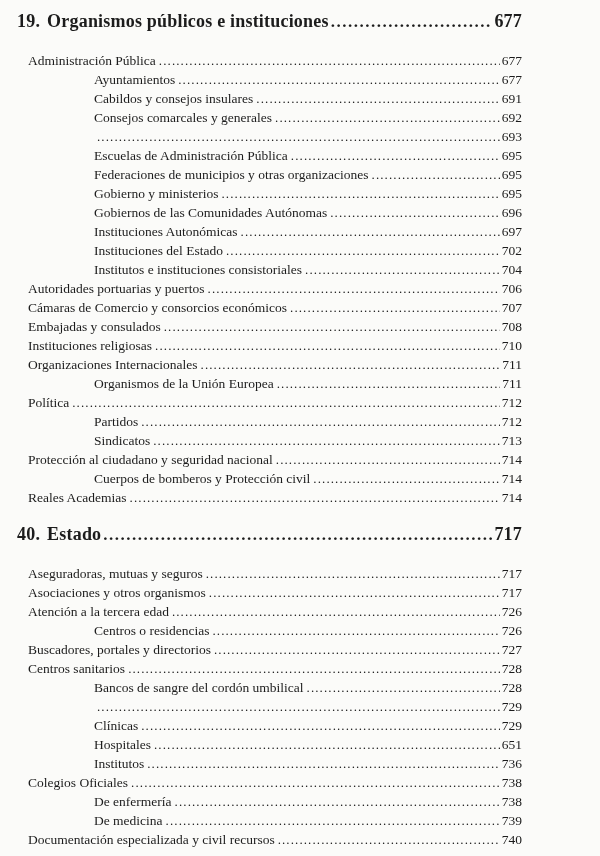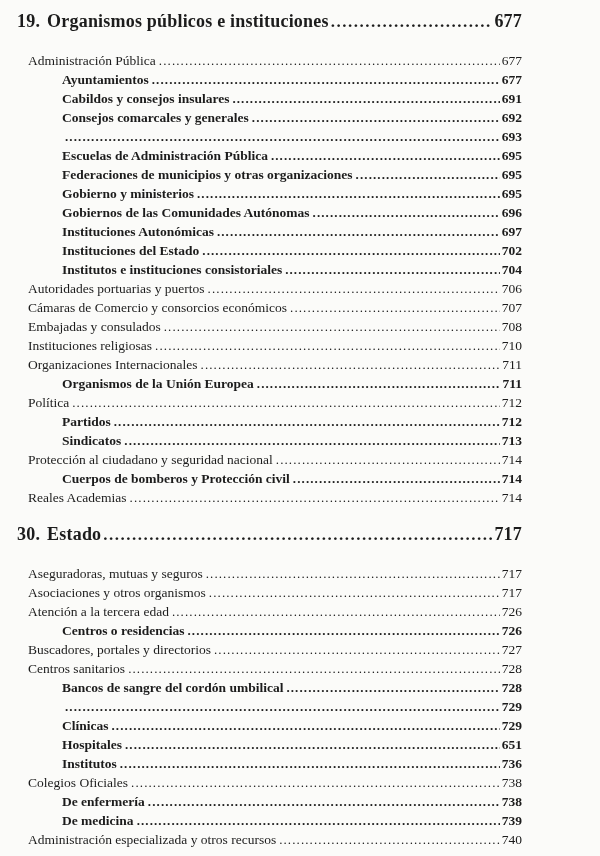--- a/index.html
+++ b/index.html
@@ -48,21 +48,21 @@
   
   .entries { margin-top: 18px; }
   .entry {
     display: flex;
     align-items: flex-end;
     font-size: 13.5px;
     line-height: 19px;
     white-space: nowrap;
   }
   .entry.level-1 { margin-left: 11px; }
-  .entry.level-2 { margin-left: 45px; font-weight: bold; }
+  .entry.level-2 { margin-left: 77px; }
   .entry .leader {
     flex: 1 1 auto;
     overflow: hidden;
     white-space: nowrap;
     margin: 0 1px 0 3px;
     min-width: 8px;
   }
   .entry .leader::after {
     content: "..................................................................................................................................................................................................................................................";
     letter-spacing: 1.1px;
@@ -222,21 +222,21 @@
   <div class="entry level-1">
     <span class="ttl">Reales Academias</span>
     <span class="leader"></span>
     <span class="pg">714</span>
   </div>
 </div>
   </div>
 
   <div class="section">
     <div class="chapter-heading">
-      <span class="num">30.</span>
+      <span class="num">40.</span>
       <span class="ttl">Estado</span>
       <span class="leader"></span>
       <span class="pg">717</span>
     </div>
     <div class="entries">
   <div class="entry level-1">
     <span class="ttl">Aseguradoras, mutuas y seguros</span>
     <span class="leader"></span>
     <span class="pg">717</span>
   </div>
@@ -312,19 +312,19 @@
     <span class="pg">738</span>
   </div>
 
   <div class="entry level-2">
     <span class="ttl">De medicina</span>
     <span class="leader"></span>
     <span class="pg">739</span>
   </div>
 
   <div class="entry level-1">
-    <span class="ttl">Administración especializada y otros recursos</span>
+    <span class="ttl">Documentación especializada y civil recursos</span>
     <span class="leader"></span>
     <span class="pg">740</span>
   </div>
 </div>
   </div>
 </div>
 
 </body></html>

